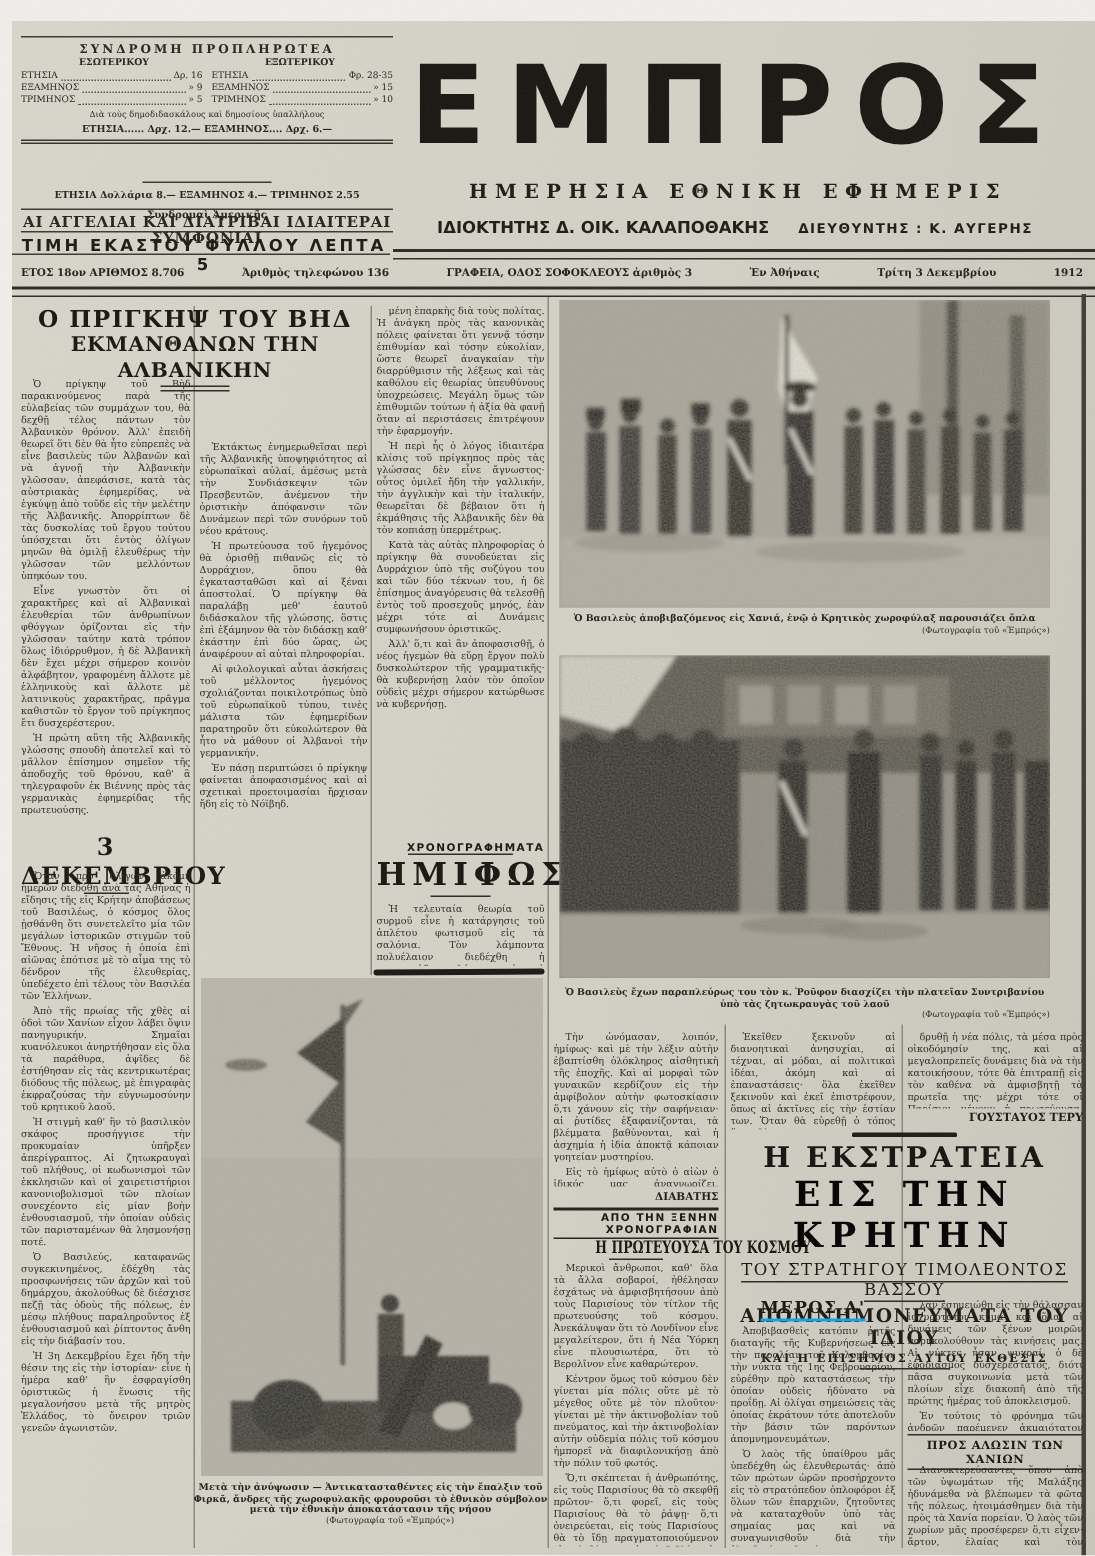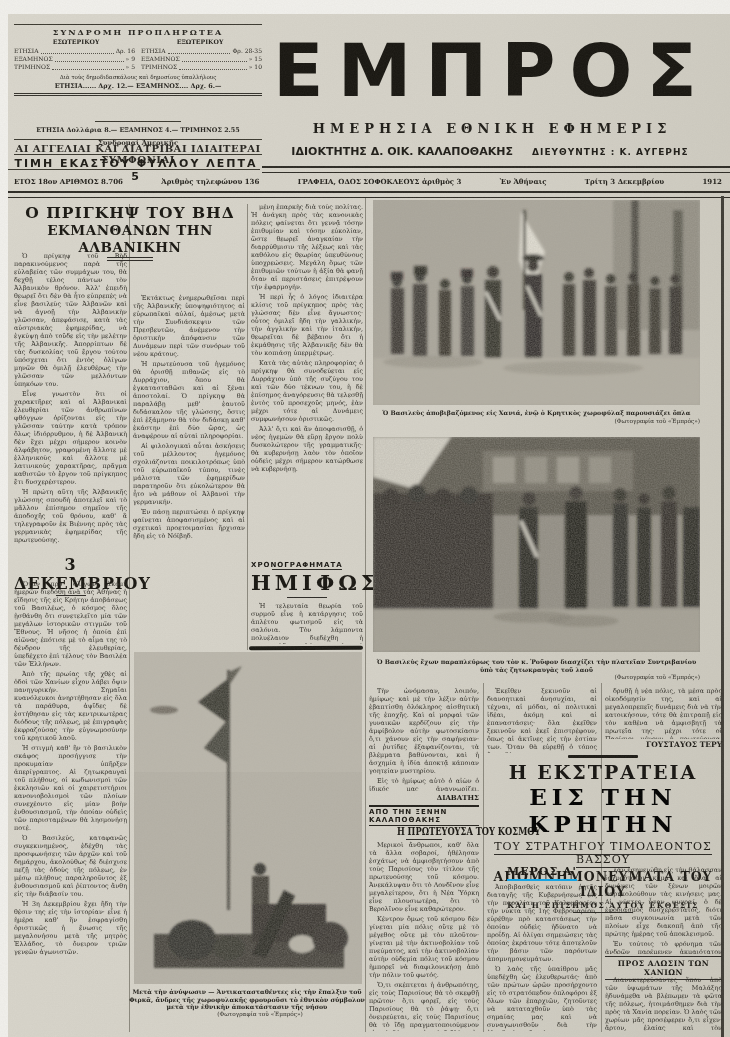--- a/index.html
+++ b/index.html
@@ -28,21 +28,21 @@
   .boldline{font-weight:bold;font-size:6.4px;text-align:center;}
   .price-line{font-weight:bold;font-size:11px;letter-spacing:2px;text-align:center;
               font-family:"DejaVu Sans",sans-serif;color:#1b1914;}
   .dateline{display:flex;justify-content:space-between;font-size:7px;font-weight:bold;color:#22201b;}
   
   .hl1{font-weight:bold;font-size:15.5px;line-height:1.25;letter-spacing:1px;color:#181611;}
   .hl2{font-weight:bold;font-size:13.5px;line-height:1.2;letter-spacing:.5px;color:#181611;}
   .rule-short{width:46px;margin:2px auto 0;border-top:1px solid #2b2925;}
   .rule-short.dbl{border-bottom:1px solid #2b2925;height:2px;}
   .sec-title{font-weight:bold;font-size:16px;letter-spacing:1px;color:#181611;}
-  .kicker{font-weight:bold;font-size:7px;letter-spacing:1px;text-align:left;color:#181611;
+  .kicker{font-weight:bold;font-size:7px;letter-spacing:1px;text-align:right;color:#181611;
           font-family:"DejaVu Sans",sans-serif;}
   .kicker-box{border-top:2px solid #22201b;border-bottom:1px solid #22201b;padding:1px 0;}
   .big-title{font-weight:bold;font-size:21px;letter-spacing:4px;color:#171510;}
   
   .bt{font-size:6.4px;line-height:8px;text-align:justify;color:#2c2a24;overflow:hidden;}
   .bt p{margin:0 0 2px;text-indent:8px;}
   .bt p:first-child{text-indent:8px;}
   .sig{font-weight:bold;font-size:7px;text-align:right;color:#1d1b16;}
   
   .camp1{font-weight:bold;font-size:19px;letter-spacing:2px;color:#151310;}
@@ -335,21 +335,21 @@
     </svg>
   </div>
   <div class="abs cap" style="left:128px;top:988px;width:238px;">Μετὰ τὴν ἀνύψωσιν — Ἀντικατασταθέντες εἰς τὴν ἔπαλξιν τοῦ Φιρκᾶ, ἄνδρες τῆς χωροφυλακῆς φρουροῦσι τὸ ἐθνικὸν σύμβολον μετὰ τὴν ἐθνικὴν ἀποκατάστασιν τῆς νήσου</div>
   <div class="abs credit" style="left:180px;top:1011px;width:160px;text-align:center;padding:0;">(Φωτογραφία τοῦ «Ἐμπρός»)</div>
 
   <div class="abs bt" style="left:369px;top:687px;width:110px;height:104px;">
       <p>Τὴν ὠνόμασαν, λοιπόν, ἡμίφως· καὶ μὲ τὴν λέξιν αὐτὴν ἐβαπτίσθη ὁλόκληρος αἰσθητικὴ τῆς ἐποχῆς. Καὶ αἱ μορφαὶ τῶν γυναικῶν κερδίζουν εἰς τὴν ἀμφίβολον αὐτὴν φωτοσκίασιν ὅ,τι χάνουν εἰς τὴν σαφήνειαν· αἱ ῥυτίδες ἐξαφανίζονται, τὰ βλέμματα βαθύνονται, καὶ ἡ ἀσχημία ἡ ἰδία ἀποκτᾷ κάποιαν γοητείαν μυστηρίου.</p>
       <p>Εἰς τὸ ἡμίφως αὐτὸ ὁ αἰὼν ὁ ἰδικός μας ἀναγνωρίζει, φαίνεται, τὸν ἑαυτόν του· ἐποχὴ ἡ ὁποία δὲν ἀγαπᾷ οὔτε τὸ πλῆρες σκότος οὔτε τὸ πλῆρες φῶς, ἀλλὰ ταλαντεύεται αἰωνίως μεταξὺ τῶν δύο.</p>
     </div>
   <div class="abs sig" style="left:369px;top:793px;width:110px;">ΔΙΑΒΑΤΗΣ</div>
-  <div class="abs kicker-box kicker" style="left:369px;top:805px;width:110px;">ΑΠΟ ΤΗΝ ΞΕΝΗΝ ΚΑΛΑΠΟΘΑΚΗΣ</div>
+  <div class="abs kicker-box kicker" style="left:369px;top:805px;width:110px;">ΑΠΟ ΤΗΝ ΞΕΝΗΝ ΧΡΟΝΟΓΡΑΦΙΑΝ</div>
   <div class="abs ctr" style="left:369px;top:820px;width:110px;white-space:nowrap;overflow:visible;">
     <span style="display:inline-block;transform:scaleX(.72);transform-origin:center;font-weight:bold;font-size:11.5px;color:#171510;">Η ΠΡΩΤΕΥΟΥΣΑ ΤΟΥ ΚΟΣΜΟΥ</span>
     <div class="rule-short" style="width:36px;margin-top:0;"></div>
   </div>
   <div class="abs bt" style="left:369px;top:841px;width:110px;height:190px;">
       <p>Μερικοὶ ἄνθρωποι, καθ' ὅλα τὰ ἄλλα σοβαροί, ἠθέλησαν ἐσχάτως νὰ ἀμφισβητήσουν ἀπὸ τοὺς Παρισίους τὸν τίτλον τῆς πρωτευούσης τοῦ κόσμου. Ἀνεκάλυψαν ὅτι τὸ Λονδῖνον εἶνε μεγαλείτερον, ὅτι ἡ Νέα Ὑόρκη εἶνε πλουσιωτέρα, ὅτι τὸ Βερολῖνον εἶνε καθαρώτερον.</p>
       <p>Κέντρον ὅμως τοῦ κόσμου δὲν γίνεται μία πόλις οὔτε μὲ τὸ μέγεθος οὔτε μὲ τὸν πλοῦτον· γίνεται μὲ τὴν ἀκτινοβολίαν τοῦ πνεύματος, καὶ τὴν ἀκτινοβολίαν αὐτὴν οὐδεμία πόλις τοῦ κόσμου ἠμπορεῖ νὰ διαφιλονικήσῃ ἀπὸ τὴν πόλιν τοῦ φωτός.</p>
       <p>Ὅ,τι σκέπτεται ἡ ἀνθρωπότης, εἰς τοὺς Παρισίους θὰ τὸ σκεφθῇ πρῶτον· ὅ,τι φορεῖ, εἰς τοὺς Παρισίους θὰ τὸ ῥάψῃ· ὅ,τι ὀνειρεύεται, εἰς τοὺς Παρισίους θὰ τὸ ἴδῃ πραγματοποιούμενον εἰς τὰ θέατρα, εἰς τὰ βιβλία, εἰς τοὺς δρόμους.</p>
     </div>
 

